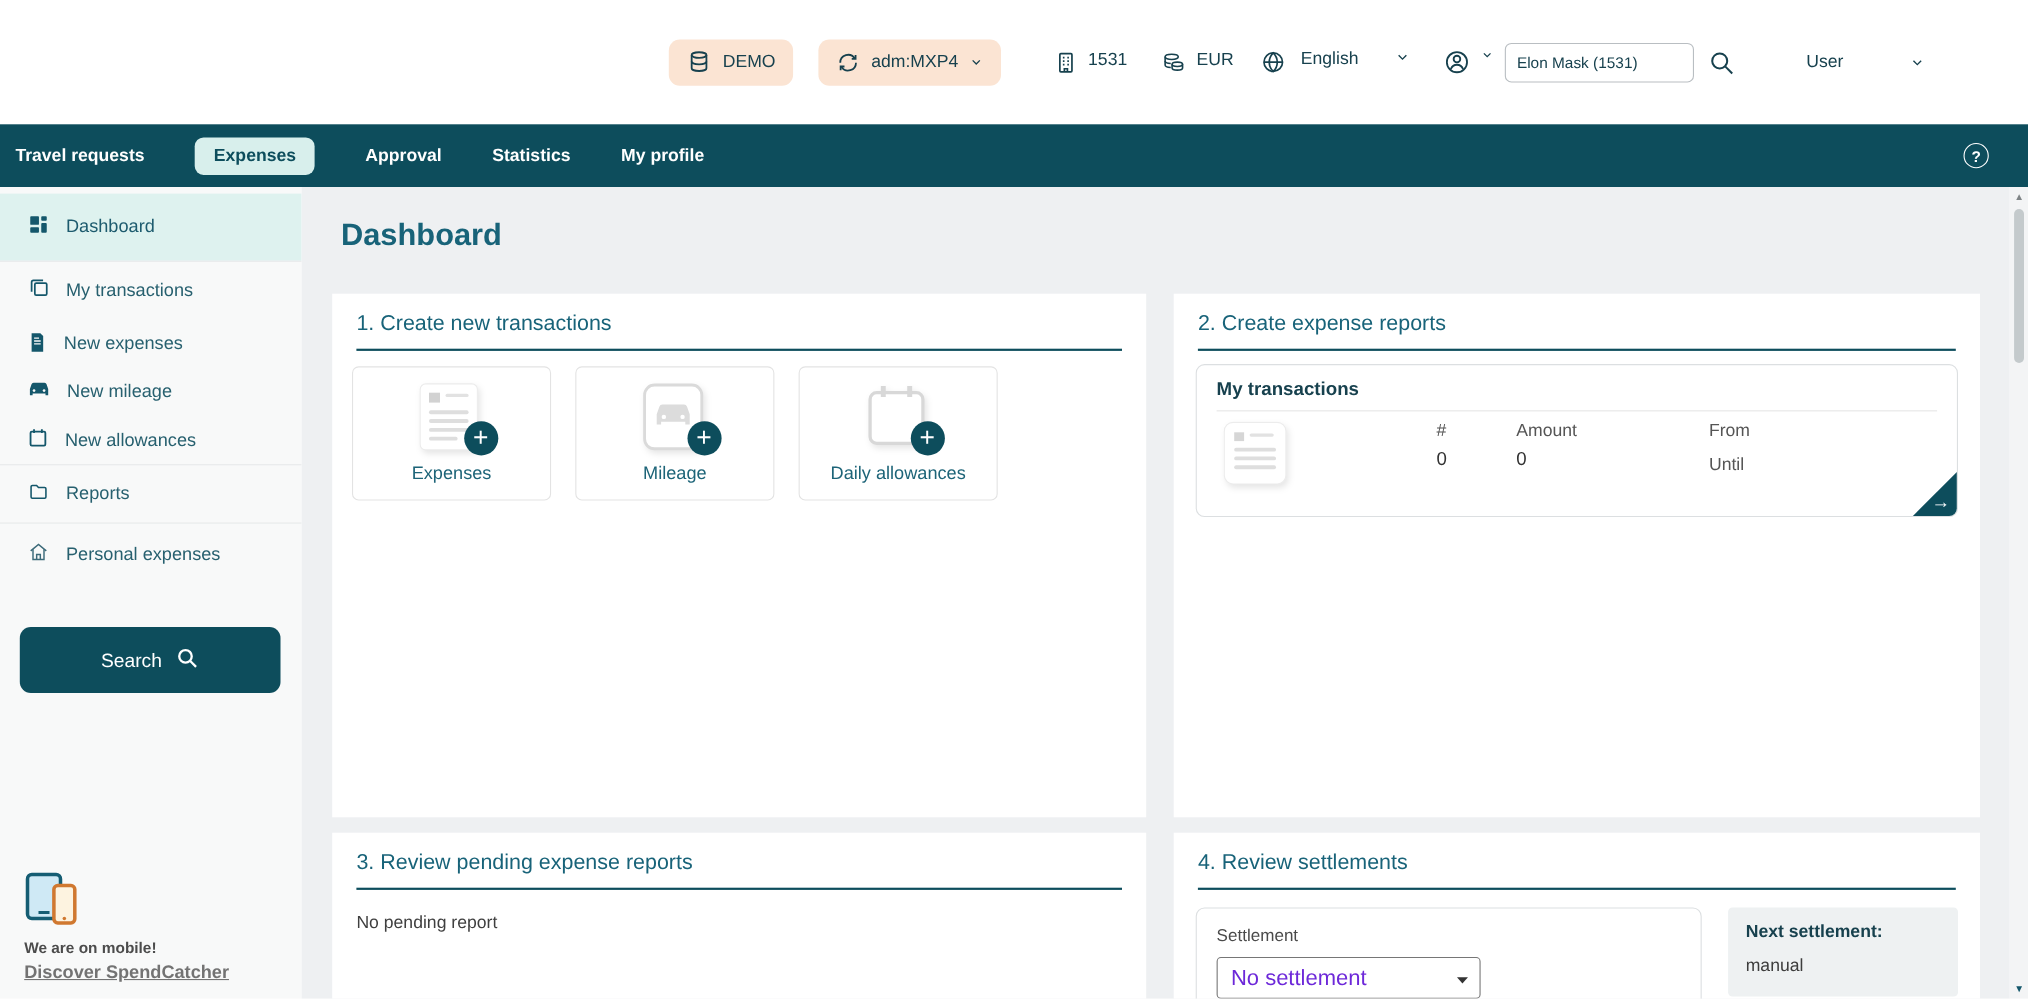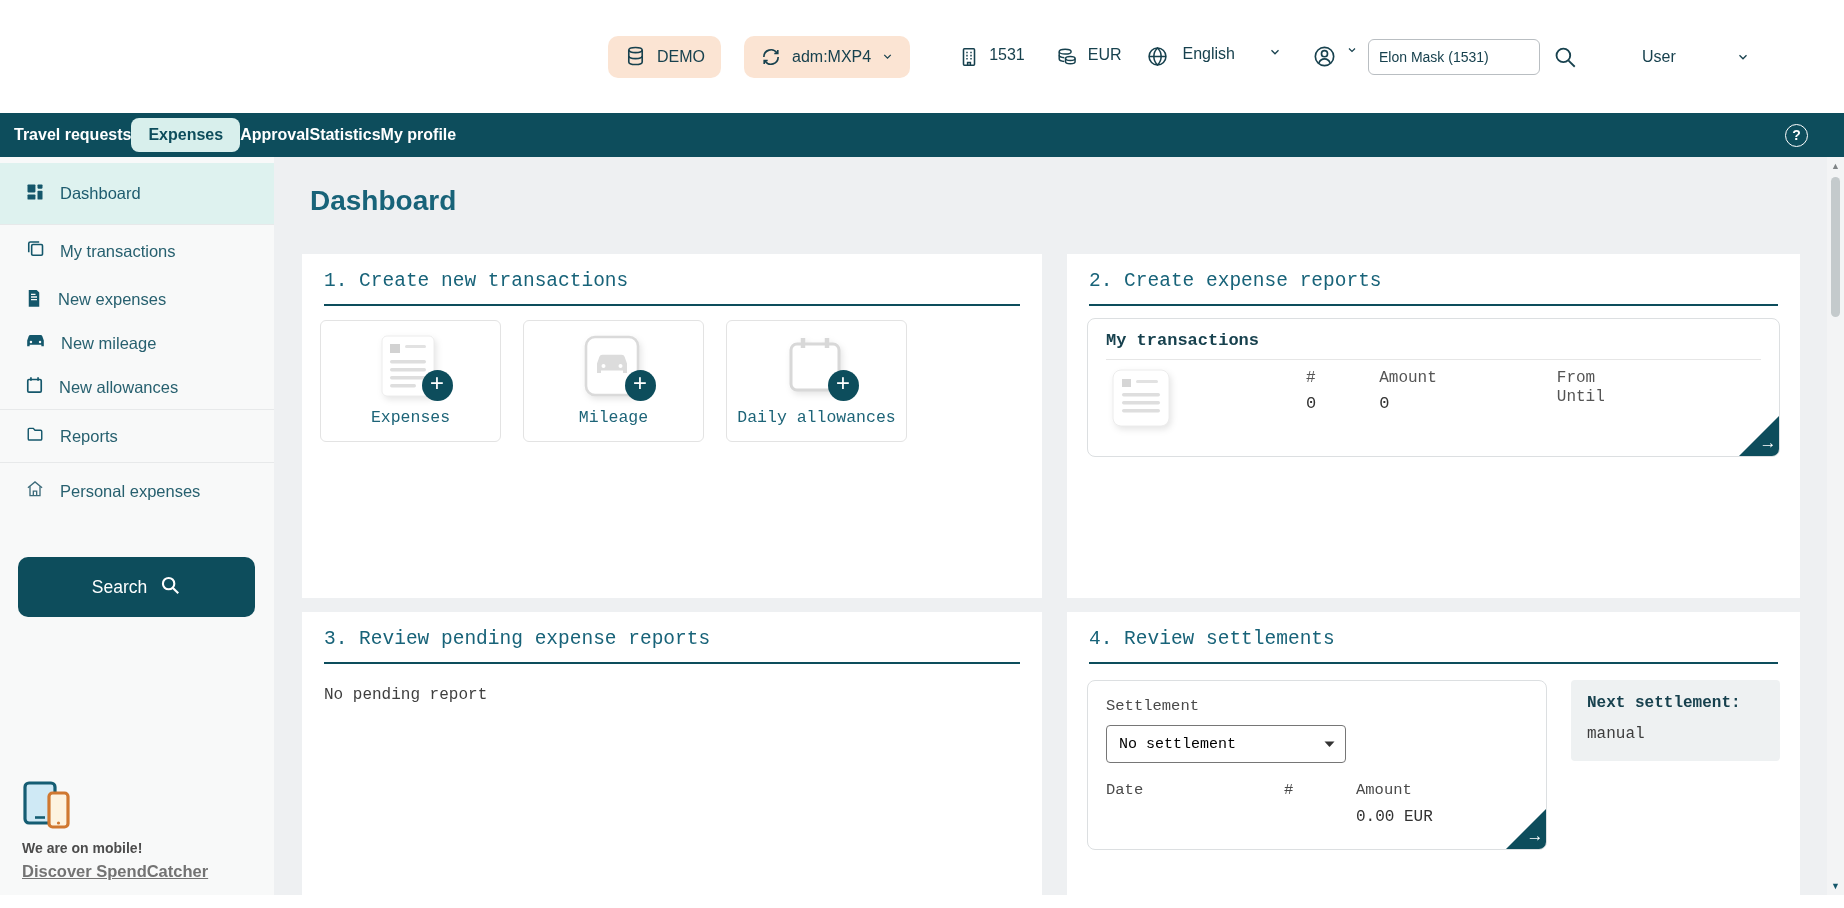--- a/index.html
+++ b/index.html
@@ -12,21 +12,21 @@
            gap:10px; padding:0 16px; font-size:16px; color:#17414e; cursor:pointer; }
   .hgroup { display:flex; align-items:flex-start; gap:9px; font-size:16px; }
   .topbar svg { display:block; }
   .m23{margin-left:23px;} .m48{margin-left:48px;} .m30{margin-left:30px;} .m24{margin-left:24px;}
   .m12{margin-left:12px;} .m10{margin-left:10px;}
   .user-input { width:172px; height:36px; border:1px solid #b9bec2; border-radius:6px; padding:0 10px;
                 font-size:14px; color:#17414e; font-family:inherit; background:#fff; }
   .role-group { display:flex; align-items:center; justify-content:space-between; width:108px; margin-left:64px; font-size:16px; }
 
   
-  .navbar { height:44px; background:#0d4d5c; display:flex; align-items:center; padding:0 14px; }
+  .navbar { height:57px; background:#0d4d5c; display:flex; align-items:center; padding:0 14px; gap:46px; }
   .nav-item { color:#fff; font-size:16px; font-weight:600; cursor:pointer; white-space:nowrap; }
   .nav-item.active { background:#d8efec; color:#0d4d5c; padding:8px 17px; border-radius:8px; }
   .help-btn { margin-left:auto; margin-right:22px; width:23px; height:23px; border:1.7px solid #fff;
               border-radius:50%; color:#fff; font-size:14px; font-weight:700; display:flex;
               align-items:center; justify-content:center; cursor:pointer; }
 
   
   .layout { display:flex; height:738px; }
 
   
@@ -41,21 +41,21 @@
                 align-items:center; justify-content:center; gap:12px; cursor:pointer; }
   .mobile-promo { position:absolute; left:22px; bottom:14px; }
   .mobile-caption { font-size:14px; font-weight:700; color:#4c4c4c; margin-top:4px; }
   .mobile-link { display:inline-block; margin-top:6px; font-size:16.5px; font-weight:700;
                  color:#737373; text-decoration:underline; cursor:pointer; }
 
   
   .main { flex:1; background:#eef0f2; padding:0 27px 0 28px; overflow:hidden; }
   .page-title { margin:28px 0 0 8px; font-size:28px; font-weight:600; color:#186379; }
   .panel-grid { margin-top:37px; display:grid; grid-template-columns:740px 1fr; gap:14px 25px; }
-  .panel { background:#fff; height:344px; overflow:hidden;font-family:Liberation Mono, monospace; }
+  .panel { background:#fff; height:476px; overflow:hidden; }
   .panel-title { padding:16px 22px 0; font-size:19.5px; color:#186379; line-height:22px; }
   .panel-rule { margin:12px 22px 0; border:none; border-top:2px solid #0d4d5c; }
 
   
   .cards-row { display:flex; gap:22px; padding:14px 18px 0; }
   .tx-card { width:181px; height:122px; border:1px solid #e3e3e3; border-radius:6px; background:#fff;
              display:flex; flex-direction:column; align-items:center; justify-content:center; gap:9px; cursor:pointer; }
   .card-iconwrap { position:relative; width:60px; height:64px; }
   .card-iconwrap svg { filter:drop-shadow(2px 3px 3px rgba(0,0,0,.10)); }
   .plus-circle { position:absolute; right:-12px; bottom:-2px; width:31px; height:31px; border-radius:50%;
@@ -67,42 +67,42 @@
   .mytx-box { margin:12px 20px 0; height:139px; border:1px solid #dcdfe1; border-radius:8px;
               position:relative; padding:12px 18px 0; overflow:hidden; }
   .mytx-title { font-size:17px; font-weight:700; color:#17414e; }
   .mytx-rule { margin-top:9px; border:none; border-top:1px solid #e6e6e6; }
   .mytx-row { display:flex; margin-top:9px; }
   .stat-col { margin-left:136px; }
   .stat-col.amount { margin-left:63px; }
   .stat-label { font-size:16px; color:#555; }
   .stat-value { font-size:17px; color:#333; margin-top:7px; }
   .range-col { margin-left:120px; font-size:16px; color:#555; }
-  .range-col div + div { margin-top:1px; }
+  .range-col div + div { margin-top:13px; }
   .corner-arrow { position:absolute; right:0; bottom:0; width:0; height:0;
                   border-bottom:40px solid #0d4d5c; border-left:40px solid transparent; }
   .corner-arrow-glyph { position:absolute; right:6px; bottom:4px; color:#fff; font-size:17px; line-height:1; }
 
   table.draft { margin:34px 20px 0; width:693px; border-collapse:collapse; table-layout:fixed; }
   table.draft th { background:#e4eaeb; text-align:left; padding:11px 14px; font-size:16.5px;
                    color:#2e3a3e; font-weight:700; }
   table.draft td { padding:16px 14px; font-size:16px; color:#3a3a3a; }
   .col-id{width:165px;} .col-draft{width:240px;} .col-num{width:75px;}
 
   
   .empty-text { padding:22px 22px 0; font-size:16px; color:#3f3f3f; }
 
   
   .settle-row { display:flex; gap:24px; padding:16px 20px 0; align-items:flex-start; }
   .settle-box { position:relative; flex:0 0 460px; height:170px; border:1px solid #dcdfe1;
                 border-radius:8px; padding:16px 18px; overflow:hidden; }
   .field-label { font-size:15.5px; color:#4a4a4a; }
   .fake-select { margin-top:10px; width:240px; height:38px; border:1.5px solid #767676; border-radius:4px;
                  display:flex; align-items:center; justify-content:space-between; padding:0 10px 0 12px;
-                 font-size:15px; color:#000000; cursor:pointer; background:#fff; }
+                 font-size:20px; color:#6d28d9; cursor:pointer; background:#fff; }
   .settle-cols { display:flex; margin-top:18px; }
   .sc-date{width:178px;} .sc-num{width:72px;}
   .sc-value { margin-top:9px; font-size:16px; color:#333; }
   .next-box { background:#eef1f2; border-radius:4px; width:212px; padding:14px 16px 18px; }
   .next-label { font-size:16px; font-weight:700; color:#17414e; }
   .next-value { margin-top:13px; font-size:16px; color:#3d3d3d; }
 
   
   .scrollbar { width:17px; flex:0 0 17px; background:#f3f4f5; position:relative; }
   .sb-arrow { position:absolute; left:0; width:17px; height:18px; display:flex; align-items:center;

